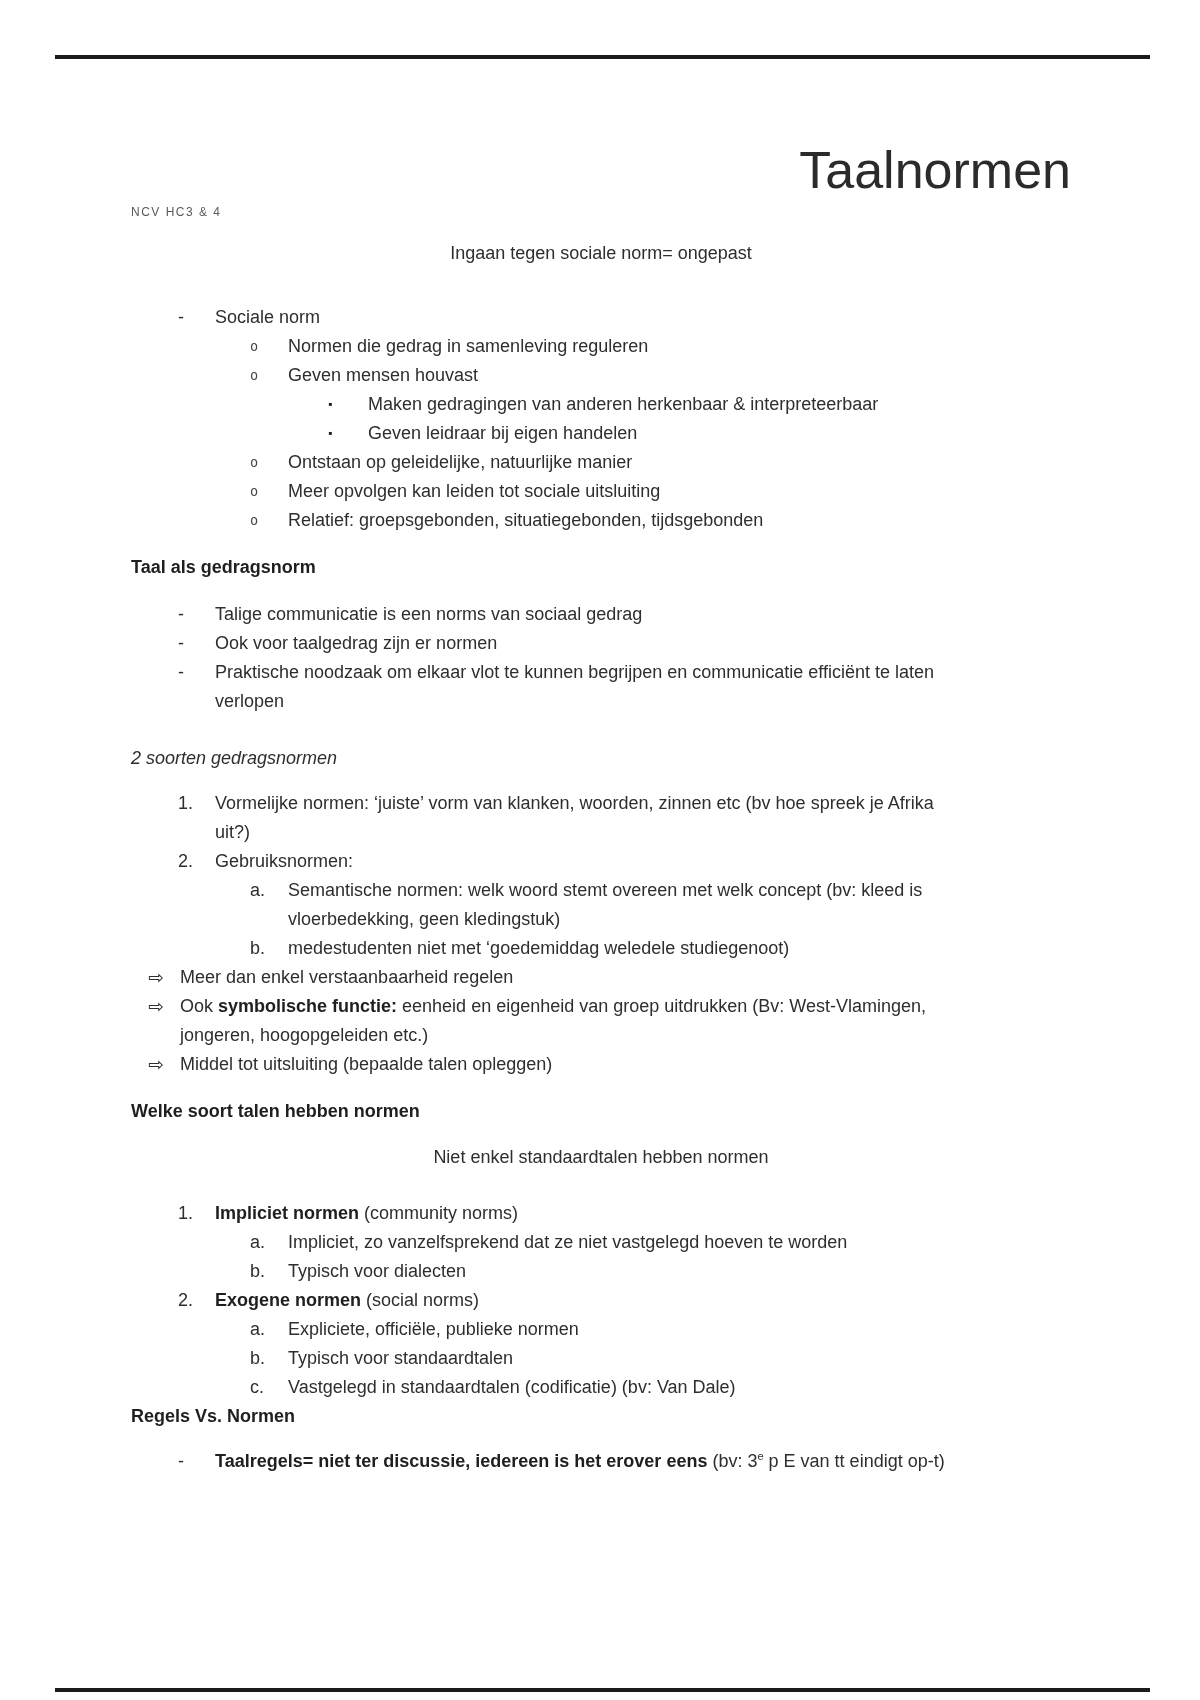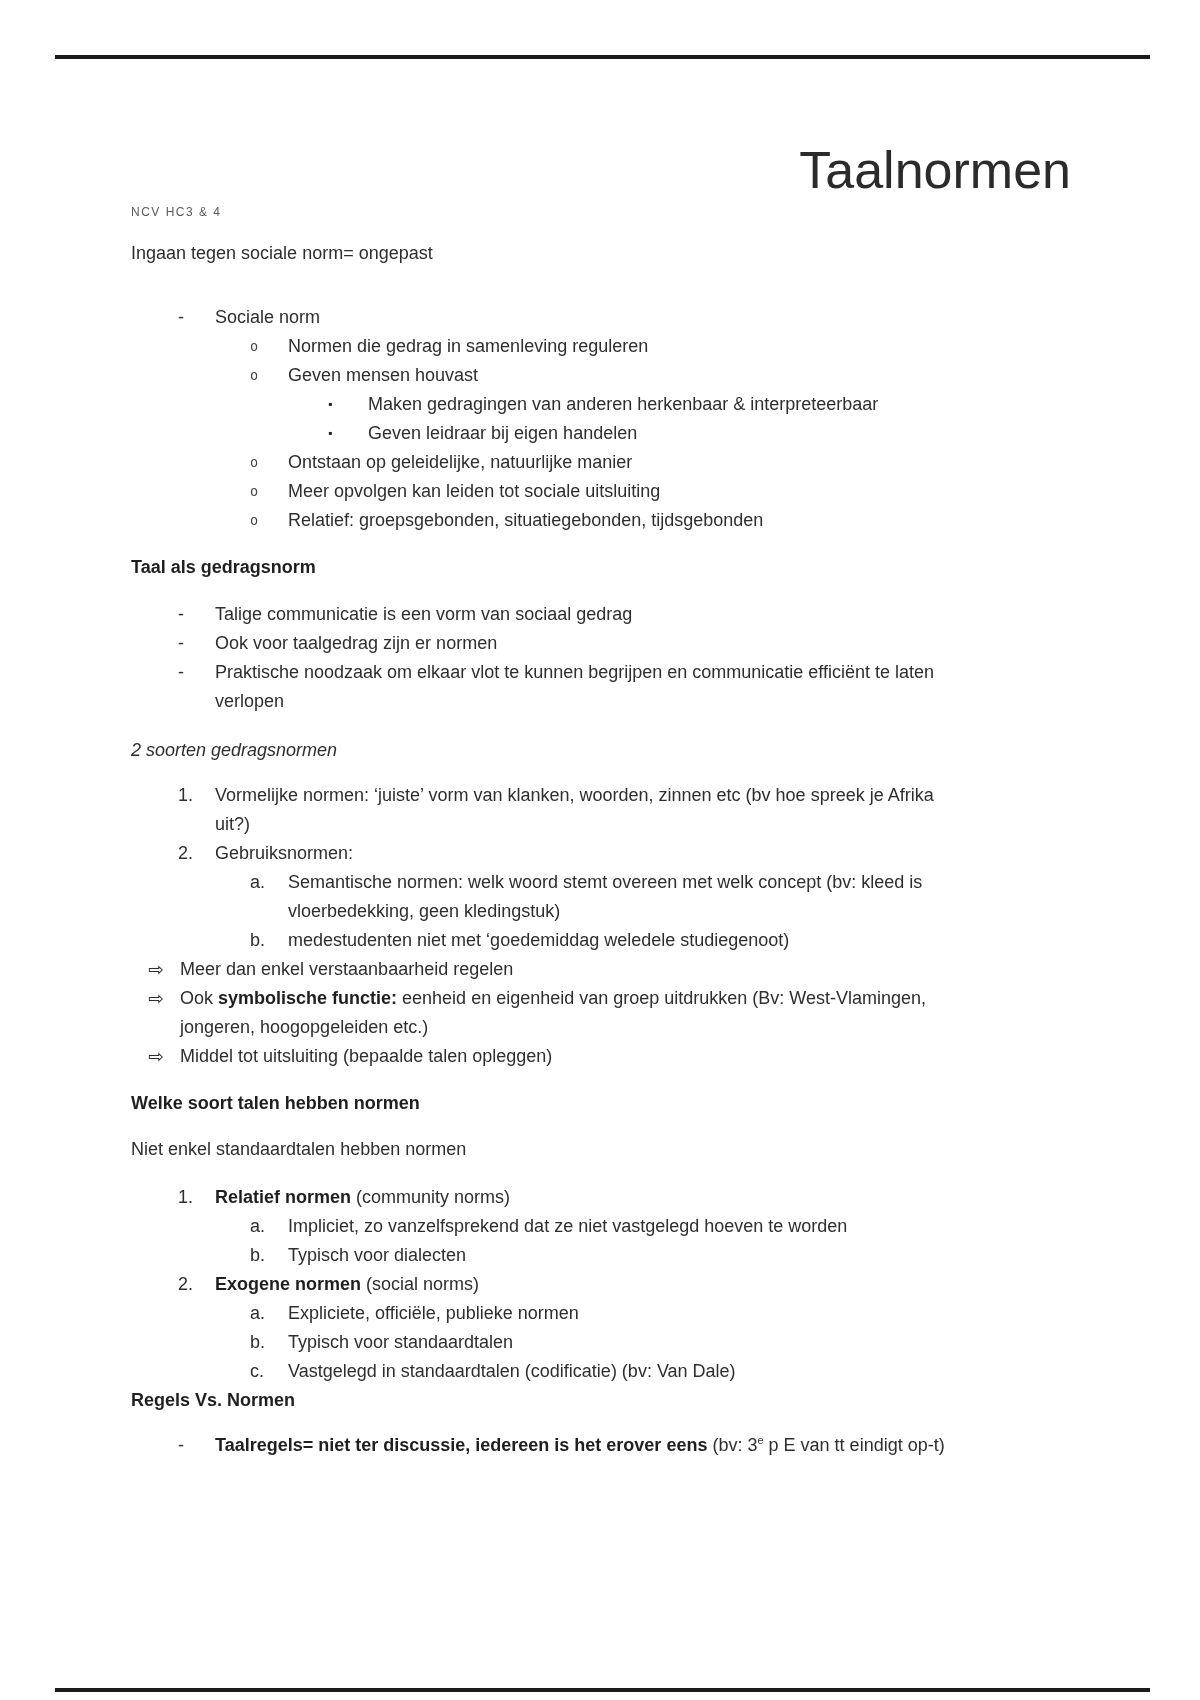--- a/index.html
+++ b/index.html
@@ -23,21 +23,21 @@
     font-size:52px; line-height:58px;
     font-weight:400;
     color:#2b2b2b;
   }
   .course {
     margin-top:2px;
     font-size:12px; line-height:22px;
     letter-spacing:1.5px;
     color:#595959;
   }
-  .para { font-size:18px; line-height:28px; }
+  .para { font-size:18px; line-height:28px;text-align:center; }
   .intro { margin-top:16px; }
 
   .h-bold { font-size:18px; line-height:28px; font-weight:bold; color:#1f1f1f; }
   .h-italic { font-size:18px; line-height:28px; font-style:italic; color:#2e2e2e; }
 
   .list { font-size:18px; }
   .li { display:flex; line-height:29px; }
   .li .marker { flex:0 0 auto; }
   .li .txt { flex:1 1 auto; }
 
@@ -49,21 +49,21 @@
   .marker-circle { font-family:"DejaVu Sans Mono",monospace; font-size:13.5px; color:#454545; }
   .marker-square { font-size:12px; color:#1f1f1f; }
   .marker-arrow  { font-size:19px; color:#2e2e2e; }
 
   b { color:#1f1f1f; }
   sup { font-size:11px; line-height:0; vertical-align:super; }
 
   .mt-list1 { margin-top:36px; }
   .mt-18 { margin-top:18px; }
   .mt-19 { margin-top:19px; }
-  .mt-16 { margin-top:20px; }
+  .mt-16 { margin-top:28px; }
   .mt-17 { margin-top:17px; }
   .mt-20 { }
 </style>
 </head>
 <body>
 
 <div class="rule rule-top"></div>
 <div class="rule rule-bottom"></div>
 
 <div class="content">
@@ -106,21 +106,21 @@
       <span class="marker marker-circle">o</span>
       <span class="txt">Relatief: groepsgebonden, situatiegebonden, tijdsgebonden</span>
     </div>
   </div>
 
   <div class="h-bold mt-18">Taal als gedragsnorm</div>
 
   <div class="list mt-19">
     <div class="li lv1">
       <span class="marker">-</span>
-      <span class="txt">Talige communicatie is een vorm van sociaal gedrag</span>
+      <span class="txt">Talige communicatie is een norms van sociaal gedrag</span>
     </div>
     <div class="li lv1">
       <span class="marker">-</span>
       <span class="txt">Ook voor taalgedrag zijn er normen</span>
     </div>
     <div class="li lv1">
       <span class="marker">-</span>
       <span class="txt">
         <div>Praktische noodzaak om elkaar vlot te kunnen begrijpen en communicatie efficiënt te laten</div>
         <div>verlopen</div>
@@ -172,21 +172,21 @@
     </div>
   </div>
 
   <div class="h-bold mt-18">Welke soort talen hebben normen</div>
 
   <div class="para mt-18">Niet enkel standaardtalen hebben normen</div>
 
   <div class="list mt-16">
     <div class="li lv1">
       <span class="marker">1.</span>
-      <span class="txt"><b>Relatief normen</b><span> (community norms)</span></span>
+      <span class="txt"><b>Impliciet normen</b><span> (community norms)</span></span>
     </div>
     <div class="li lv2">
       <span class="marker">a.</span>
       <span class="txt">Impliciet, zo vanzelfsprekend dat ze niet vastgelegd hoeven te worden</span>
     </div>
     <div class="li lv2">
       <span class="marker">b.</span>
       <span class="txt">Typisch voor dialecten</span>
     </div>
     <div class="li lv1">

